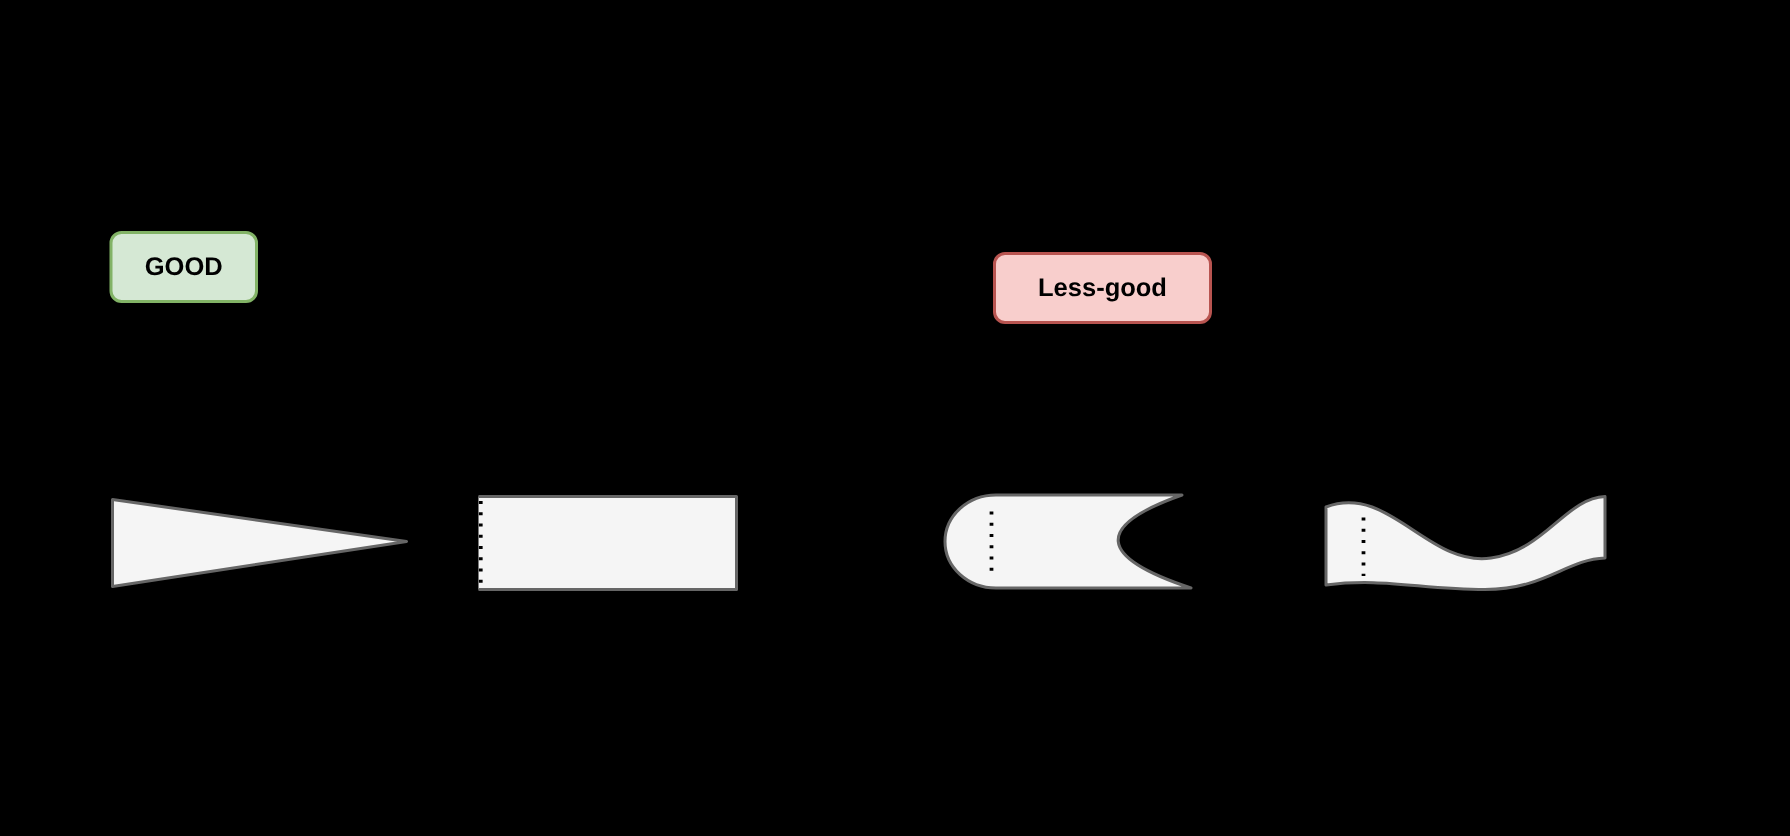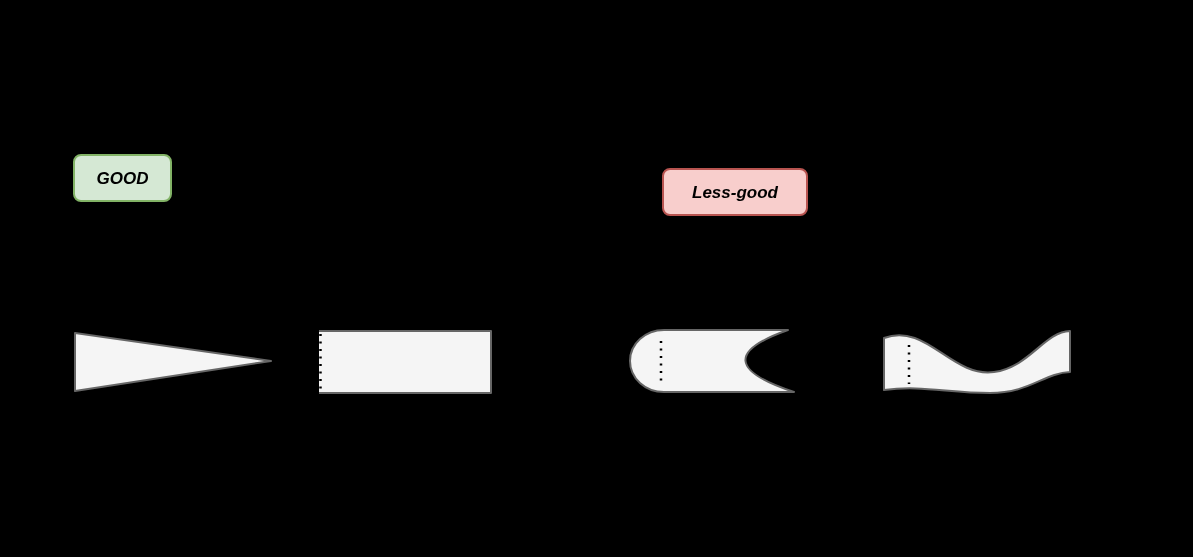--- a/index.html
+++ b/index.html
@@ -7,21 +7,20 @@
     padding: 0;
     background: #000;
     font-family: "Liberation Sans", sans-serif;
   }
   .canvas {
     position: relative;
     width: 1193px;
     height: 557px;
     background: #000000;
     overflow: hidden;
-    font-style: italic;
   }
   .canvas svg {
     position: absolute;
     left: 0;
     top: 0;
   }
   text.badge-label {
     font-family: "Liberation Sans", sans-serif;
     font-size: 17px;
     font-weight: bold;

